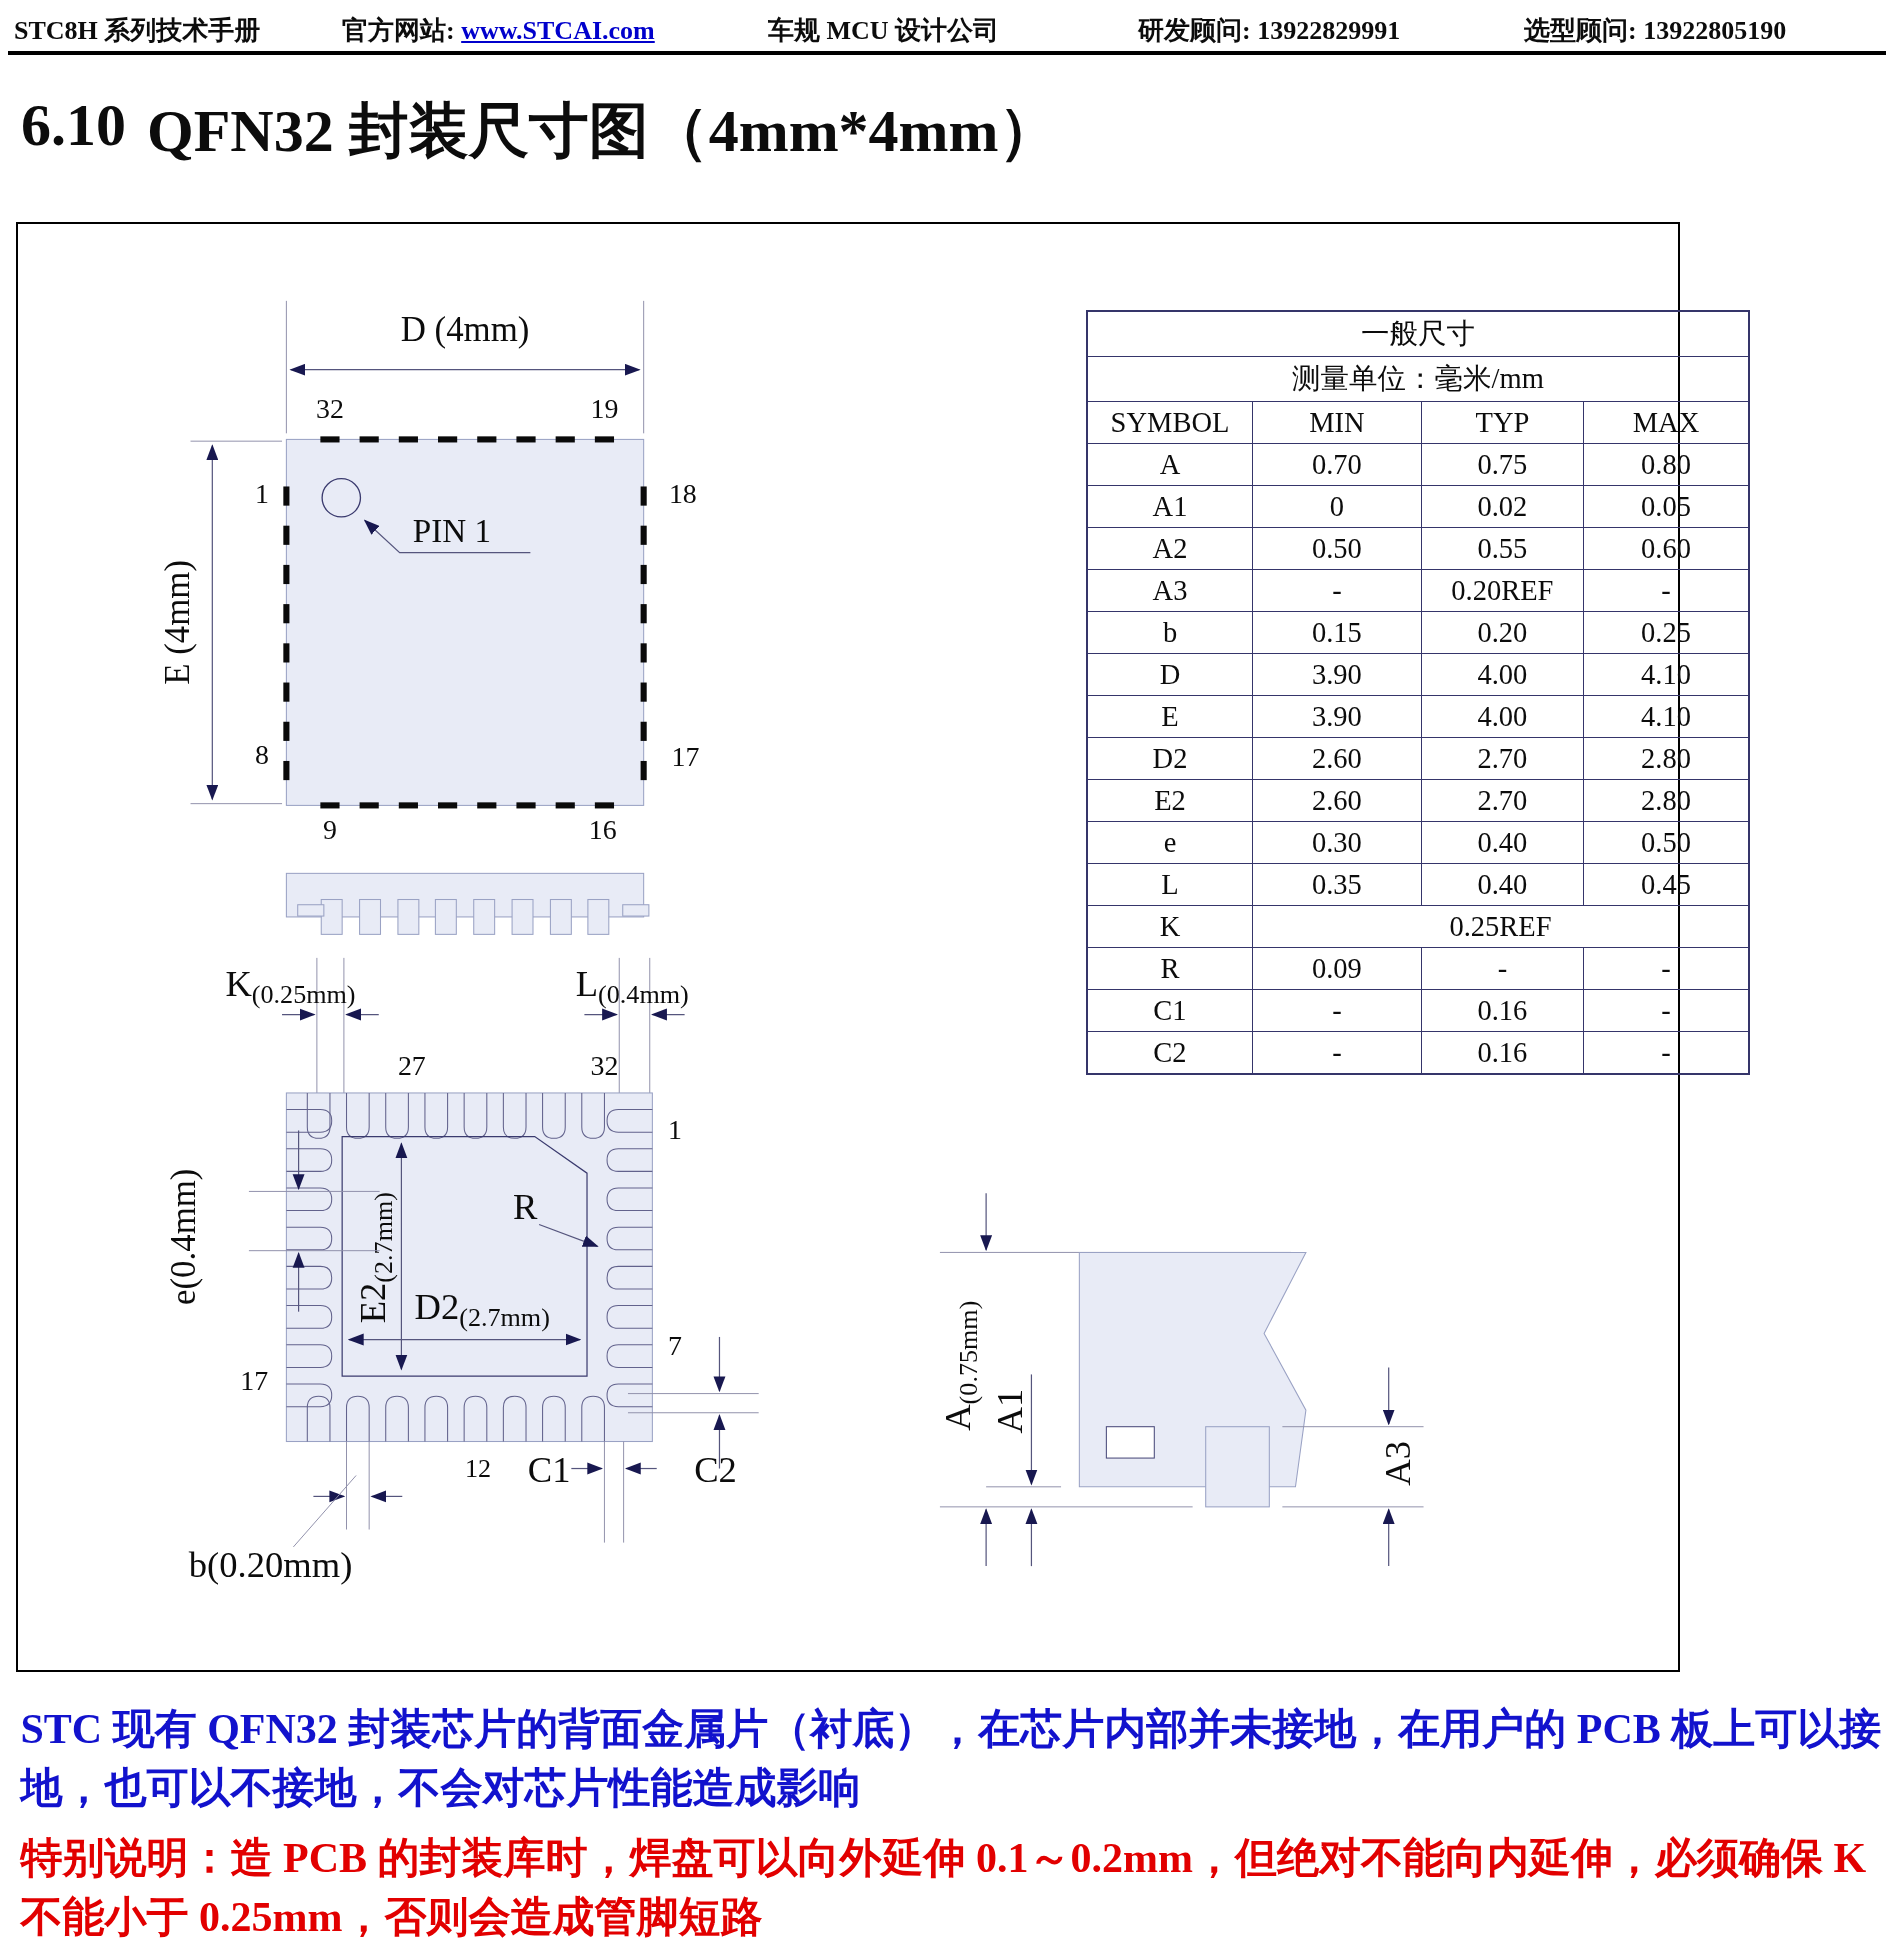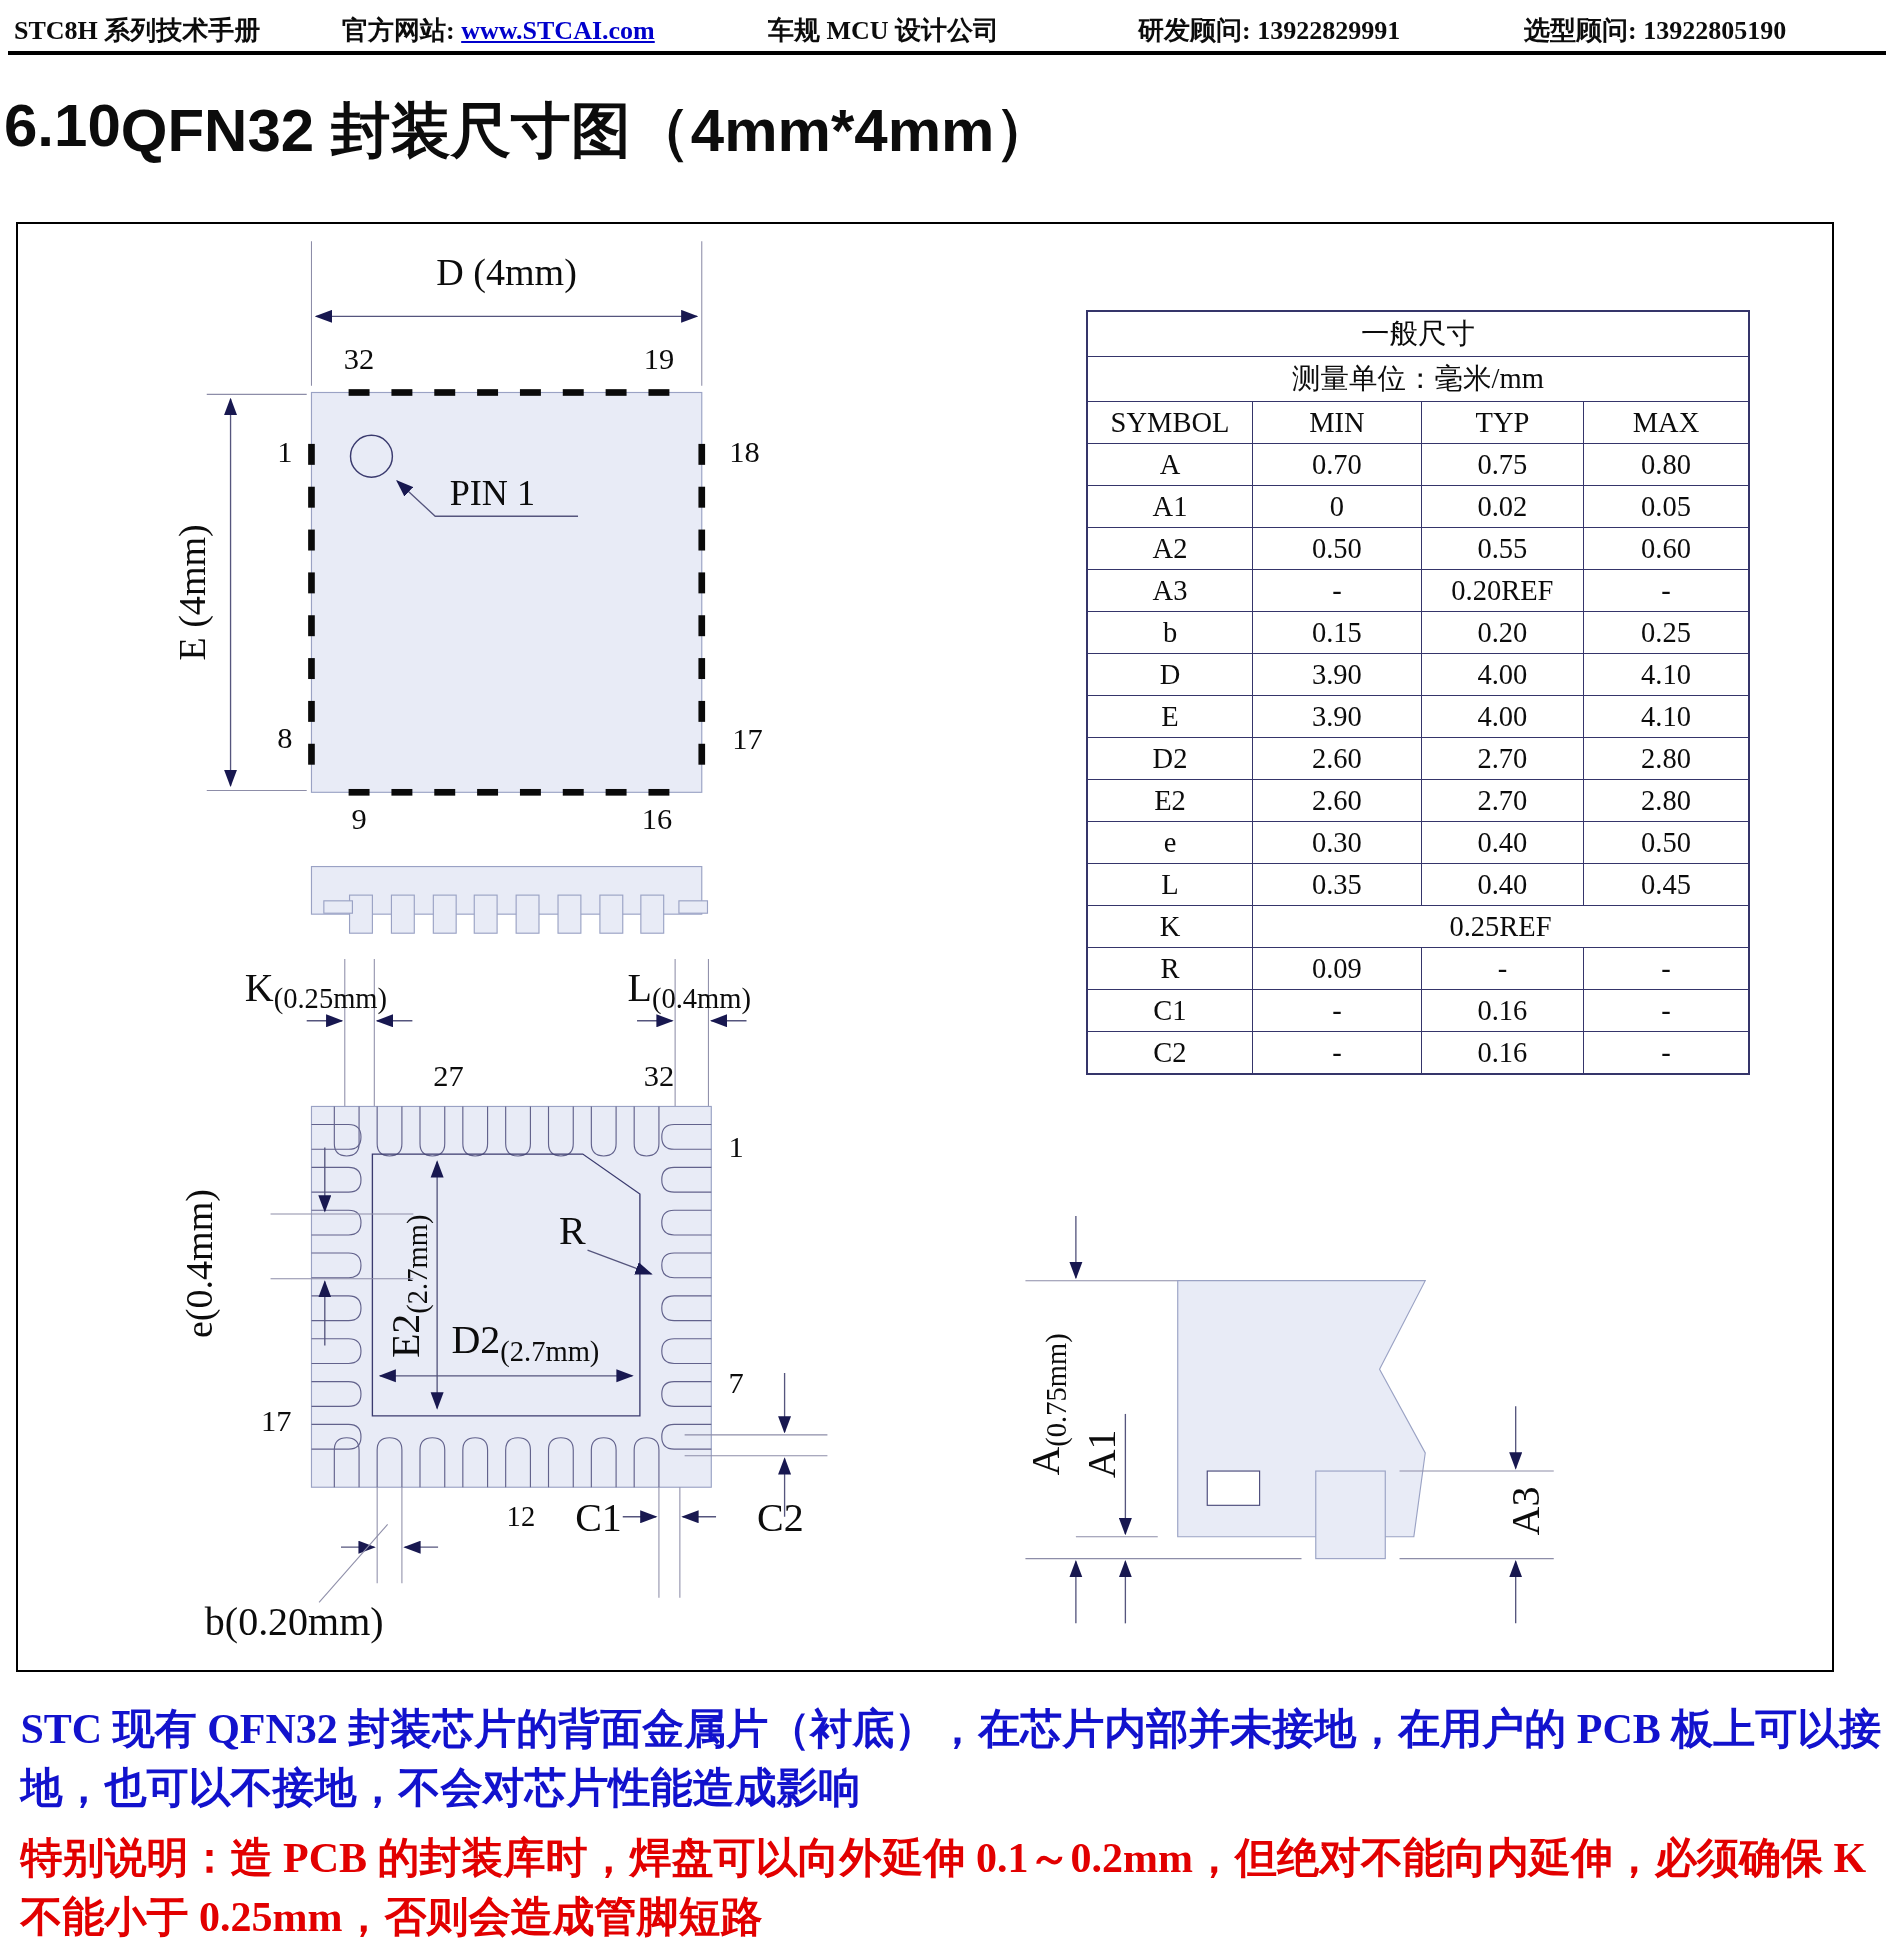--- a/index.html
+++ b/index.html
@@ -5,24 +5,24 @@
   html,body{margin:0;padding:0;}
   body{
     width:1902px;height:1940px;position:relative;background:#ffffff;
     font-family:"Liberation Serif","DejaVu Serif",serif;color:#0c0c0c;
   }
   
   .hdr-item{position:absolute;top:13.3px;font-size:26px;font-weight:bold;white-space:nowrap;}
   #hdr-rule{position:absolute;left:7.6px;top:51px;width:1878px;height:3.8px;background:#000;}
   a.site-link{color:#0000cc;text-decoration:underline;font-weight:bold;margin-top:26px;}
   
-  #page-title{position:absolute;left:4px;top:91px;font-size:60px;font-weight:bold;
-    font-family:Liberation Sans, sans-serif;display:flex;white-space:nowrap;}
-  
-  #figure-box{position:absolute;left:16px;top:222px;width:1818px;height:1450px;
+  #page-title{position:absolute;left:21px;top:91px;font-size:60px;font-weight:bold;
+    font-family:Liberation Serif, serif;display:flex;gap:21px;white-space:nowrap;}
+  
+  #figure-box{position:absolute;left:16px;top:222px;width:1664px;height:1450px;
     border:2.9px solid #000;box-sizing:border-box;}
   #diagram-svg{position:absolute;left:0;top:0;width:100%;height:100%;}
   .body{fill:#e8ebf6;stroke:#9aa2c4;stroke-width:1.2;}
   .slot{fill:none;stroke:#62628c;stroke-width:1.2;}
   .dash{fill:#0a0a0a;}
   .ext{stroke:#8d8da8;stroke-width:1.1;fill:none;}
   .dim{stroke:#55557d;stroke-width:1.4;fill:none;}
   .dtxt{fill:#0c0c0c;font-family:"Liberation Serif","DejaVu Serif",serif;}
   .f42{font-size:42px;}  .f40{font-size:40px;}  .f32{font-size:32px;}  .f30{font-size:30px;}
   

